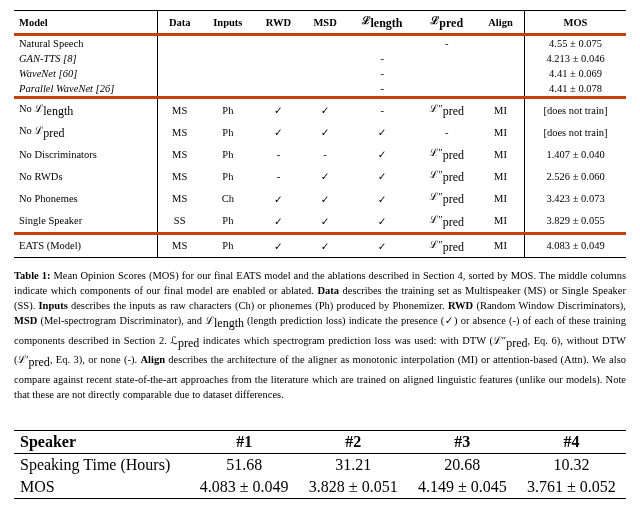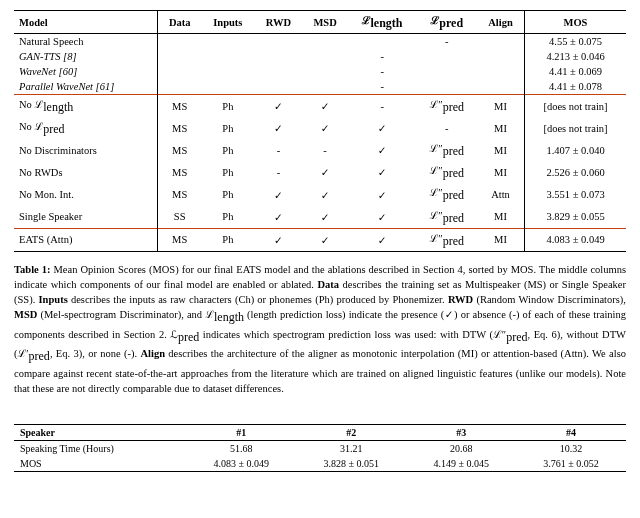--- a/index.html
+++ b/index.html
@@ -29,21 +29,21 @@
     .main-table td.left-align, .main-table th.left-align {
       text-align: left;
     }
     .border-top {
       border-top: 1.5px solid #000;
     }
     .border-bottom {
       border-bottom: 1.5px solid #000;
     }
     .border-top-thin {
-      border-top: 1px solid #c2410c;
+      border-top: 3px solid #c2410c;
     }
     .border-bottom-thin {
       border-bottom: 1px solid #000;
     }
     .border-left {
       border-left: 1px solid #000;
     }
     .italic { font-style: italic; }
     .bold { font-weight: bold; }
     .caption {
@@ -53,21 +53,21 @@
       text-align: justify;
     }
     .caption .bold { font-weight: bold; }
     .speaker-table {
       width: 100%;
       border-collapse: collapse;
     }
     .speaker-table th, .speaker-table td {
       padding: 2px 6px;
       text-align: center;
-      font-size: 10px;
+      font-size: 16px;
     }
     .speaker-table th.left-align, .speaker-table td.left-align {
       text-align: left;
     }
     sub { font-size: 12px; vertical-align: sub; }
   </style>
 </head>
 <body>
 
 <table class="main-table">
@@ -114,21 +114,21 @@
       <td class="border-left"></td>
       <td></td>
       <td></td>
       <td></td>
       <td>-</td>
       <td></td>
       <td></td>
       <td class="border-left">4.41 ± 0.069</td>
     </tr>
     <tr>
-      <td class="left-align italic">Parallel WaveNet [61]</td>
+      <td class="left-align italic">Parallel WaveNet [26]</td>
       <td class="border-left"></td>
       <td></td>
       <td></td>
       <td></td>
       <td>-</td>
       <td></td>
       <td></td>
       <td class="border-left">4.41 ± 0.078</td>
     </tr>
 
@@ -170,44 +170,44 @@
       <td class="border-left">MS</td>
       <td>Ph</td>
       <td>-</td>
       <td>✓</td>
       <td>✓</td>
       <td>ℒ″<sub>pred</sub></td>
       <td>MI</td>
       <td class="border-left">2.526 ± 0.060</td>
     </tr>
     <tr>
-      <td class="left-align">No Mon. Int.</td>
-      <td class="border-left">MS</td>
-      <td>Ph</td>
-      <td>✓</td>
-      <td>✓</td>
-      <td>✓</td>
-      <td>ℒ″<sub>pred</sub></td>
-      <td>Attn</td>
-      <td class="border-left">3.551 ± 0.073</td>
+      <td class="left-align">No Phonemes</td>
+      <td class="border-left">MS</td>
+      <td>Ch</td>
+      <td>✓</td>
+      <td>✓</td>
+      <td>✓</td>
+      <td>ℒ″<sub>pred</sub></td>
+      <td>MI</td>
+      <td class="border-left">3.423 ± 0.073</td>
     </tr>
     <tr>
       <td class="left-align">Single Speaker</td>
       <td class="border-left">SS</td>
       <td>Ph</td>
       <td>✓</td>
       <td>✓</td>
       <td>✓</td>
       <td>ℒ″<sub>pred</sub></td>
       <td>MI</td>
       <td class="border-left">3.829 ± 0.055</td>
     </tr>
 
     <tr class="border-top-thin border-bottom">
-      <td class="left-align">EATS (Attn)</td>
+      <td class="left-align">EATS (Model)</td>
       <td class="border-left">MS</td>
       <td>Ph</td>
       <td>✓</td>
       <td>✓</td>
       <td>✓</td>
       <td>ℒ″<sub>pred</sub></td>
       <td>MI</td>
       <td class="border-left">4.083 ± 0.049</td>
     </tr>
   </tbody>

